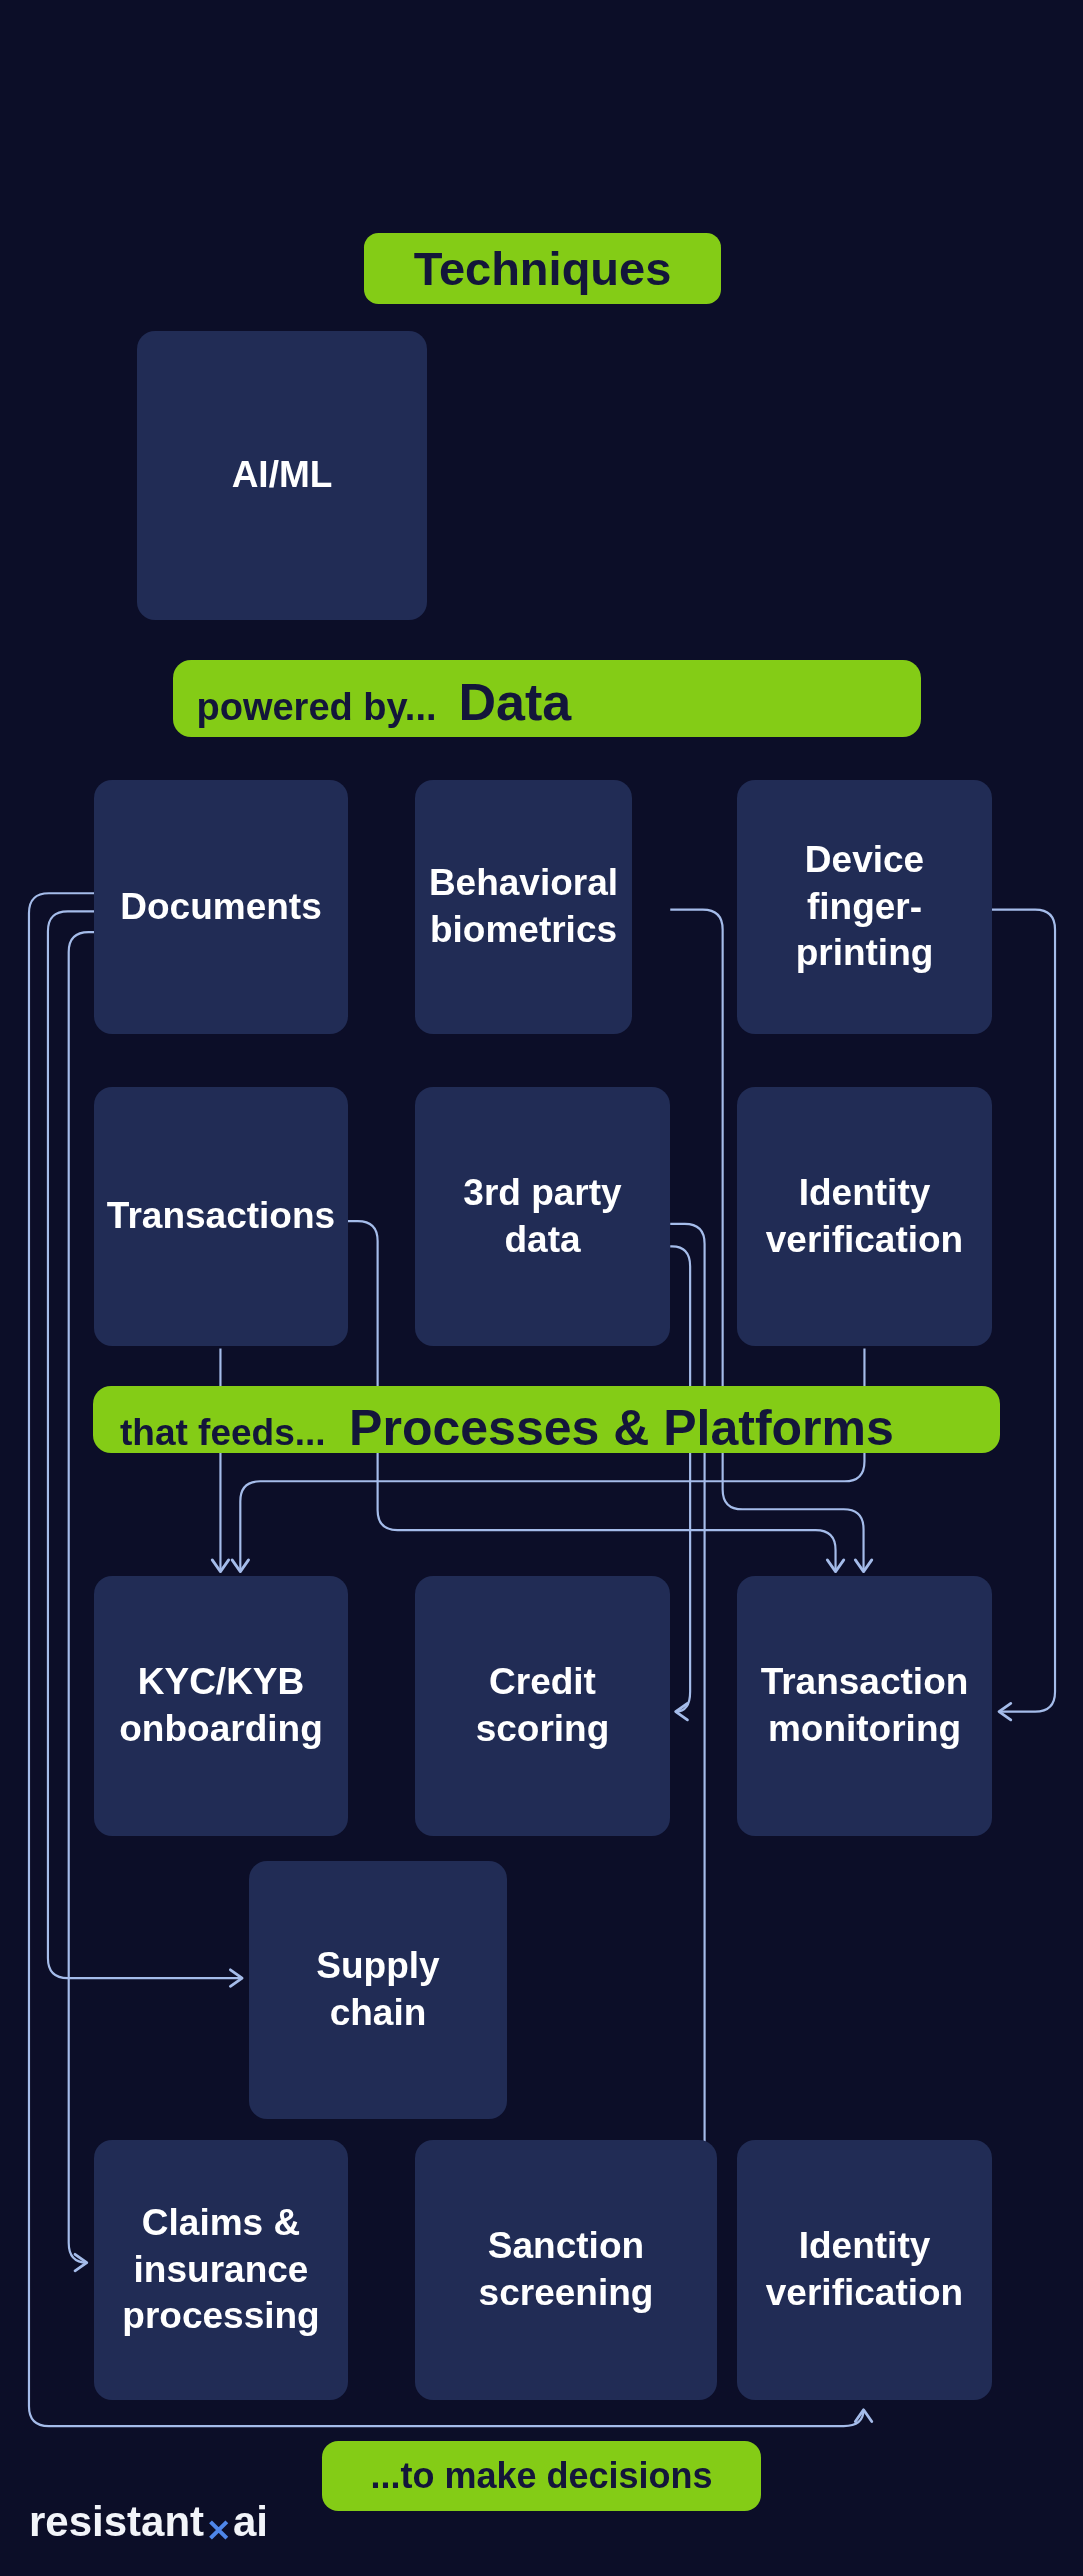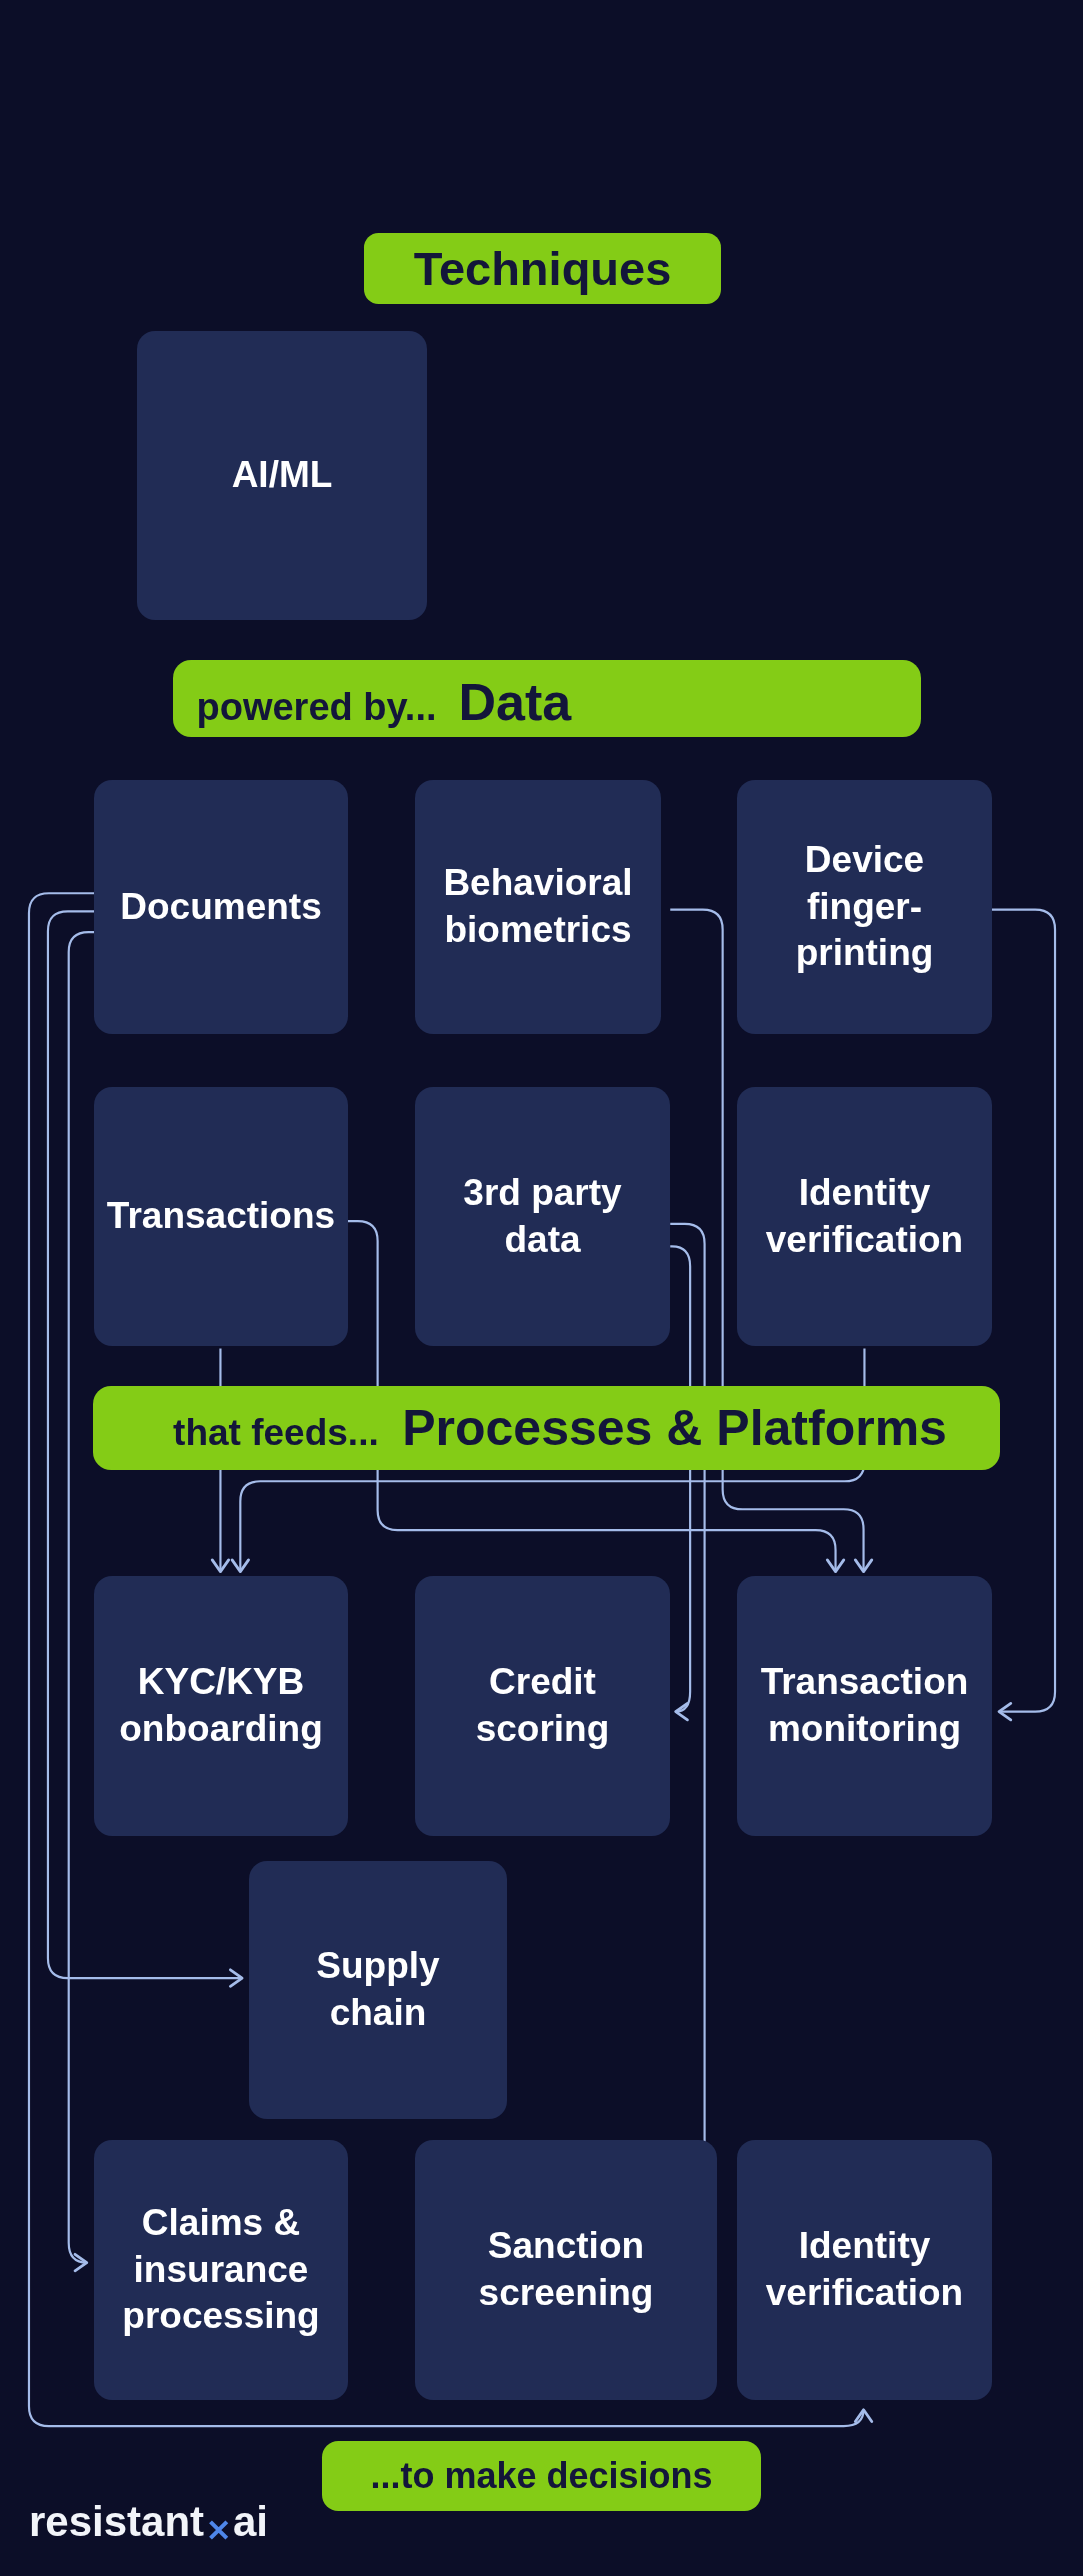--- a/index.html
+++ b/index.html
@@ -23,30 +23,30 @@
   .badge{
     position:absolute;background:#84cc16;color:#13163A;font-weight:bold;
     border-radius:18px;z-index:2;box-sizing:border-box;
   }
   .badge-center{display:flex;align-items:center;justify-content:center;}
   .badge-baseline span{display:inline;}
   .badge-techniques{left:364px;top:233px;width:357px;height:71px;font-size:47px;border-radius:14.5px;}
   .badge-powered{left:173px;top:660px;width:748px;height:77px;padding:11.7px 0 0 23.5px;}
   .badge-powered .prefix{font-size:38px;margin-right:22px;}
   .badge-powered .big{font-size:52px;}
-  .badge-feeds{left:93px;top:1386px;width:907px;height:84px;padding:12.6px 0 0 27px;text-align:center;}
+  .badge-feeds{left:93px;top:1386px;width:907px;height:67px;padding:12.6px 0 0 27px;}
   .badge-feeds .prefix{font-size:37px;margin-right:23.5px;}
   .badge-feeds .big{font-size:50px;}
   .badge-decisions{left:322px;top:2441px;width:439px;height:70px;font-size:36px;border-radius:16.3px;}
   
   .n-aiml{left:137px;top:331px;width:290px;height:289px;}
   .n-rules{left:669px;top:331px;width:283px;height:289px;}
   
   .n-documents{left:94px;top:780px;width:254px;height:254px;}
-  .n-behavioral{left:415px;top:780px;width:246px;height:254px;}
+  .n-behavioral{left:415px;top:780px;width:217px;height:254px;}
   .n-device{left:737px;top:780px;width:255px;height:254px;}
   .n-transactions{left:94px;top:1087px;width:254px;height:259px;}
   .n-thirdparty{left:415px;top:1087px;width:255px;height:259px;}
   .n-identity{left:737px;top:1087px;width:255px;height:259px;}
   
   .n-kyc{left:94px;top:1576px;width:254px;height:260px;}
   .n-credit{left:415px;top:1576px;width:255px;height:260px;}
   .n-monitoring{left:737px;top:1576px;width:255px;height:260px;}
   .n-supply{left:249px;top:1861px;width:258px;height:258px;}
   .n-claims{left:94px;top:2140px;width:254px;height:260px;}

